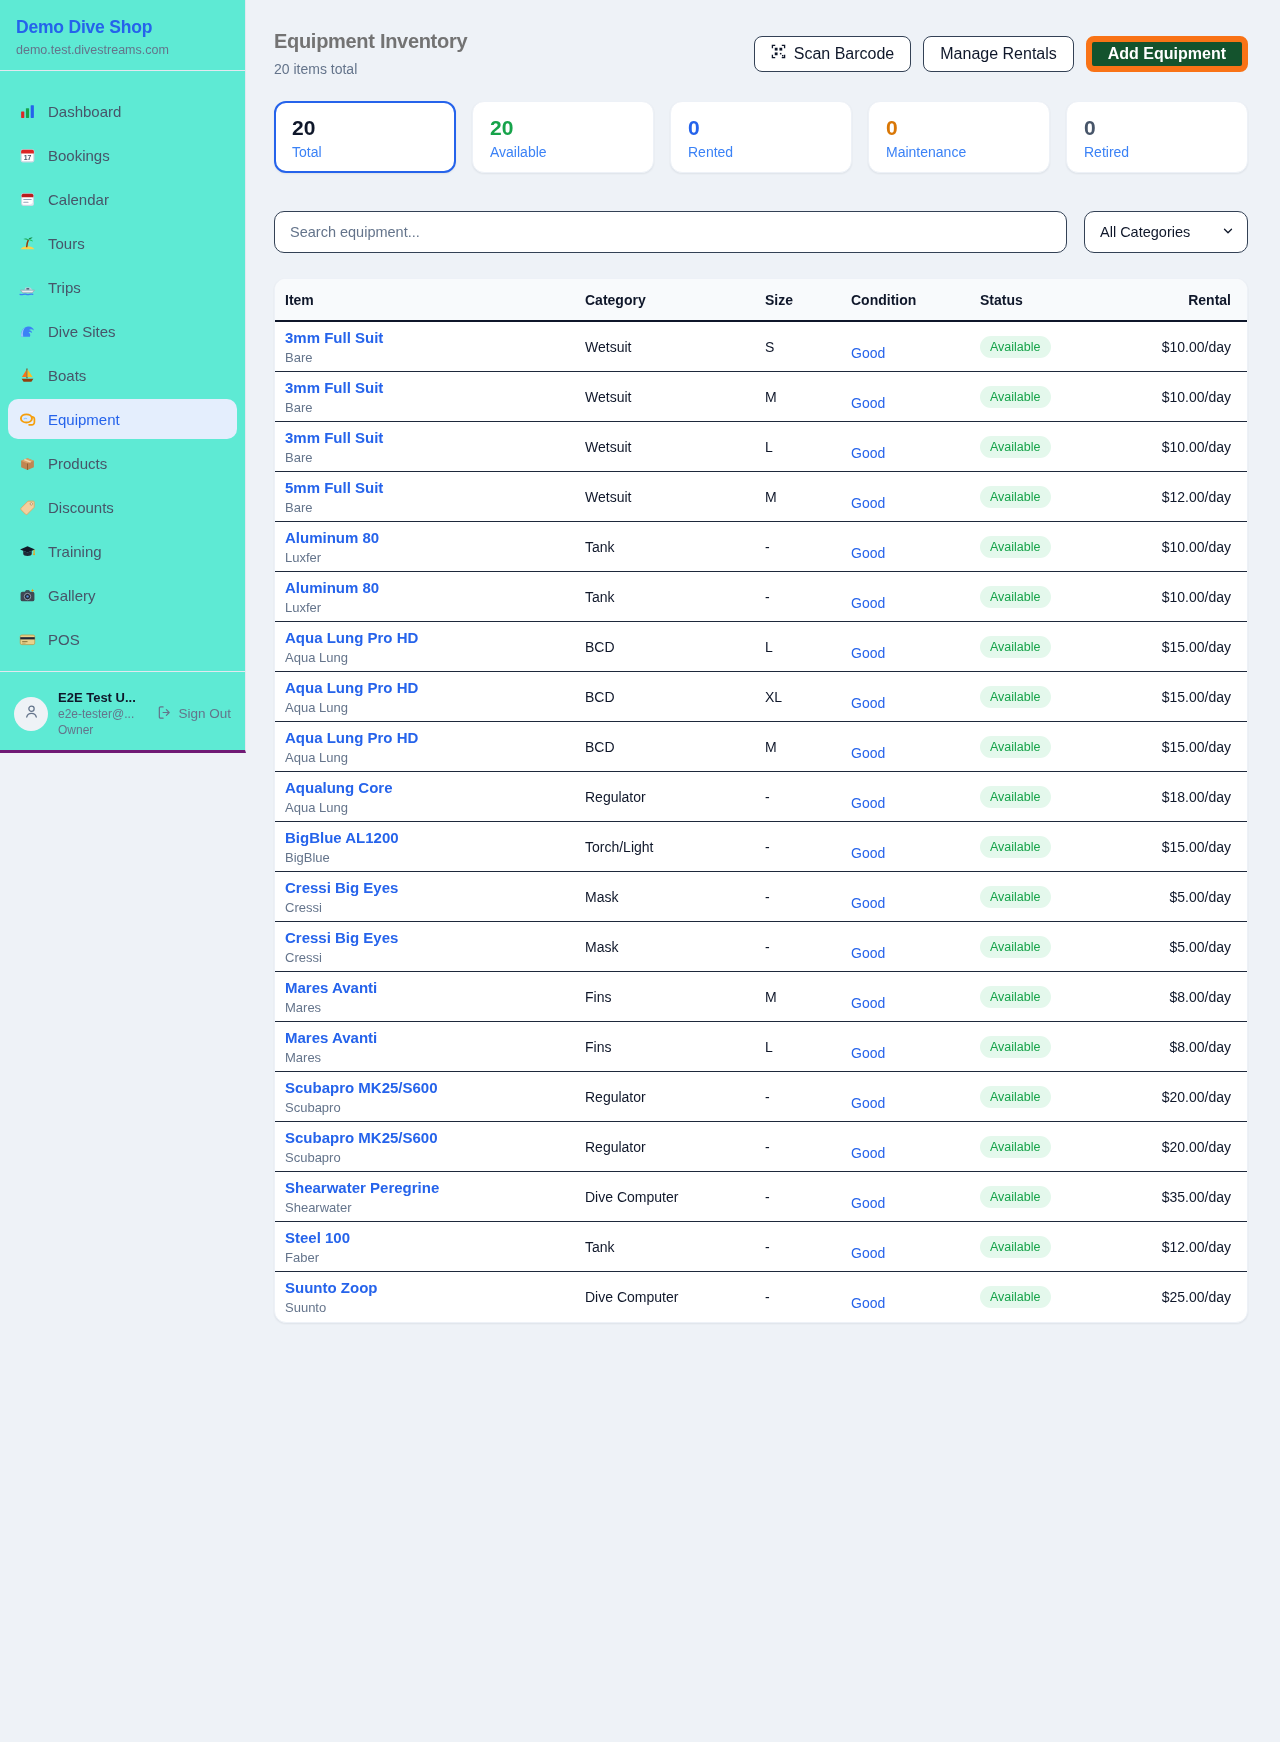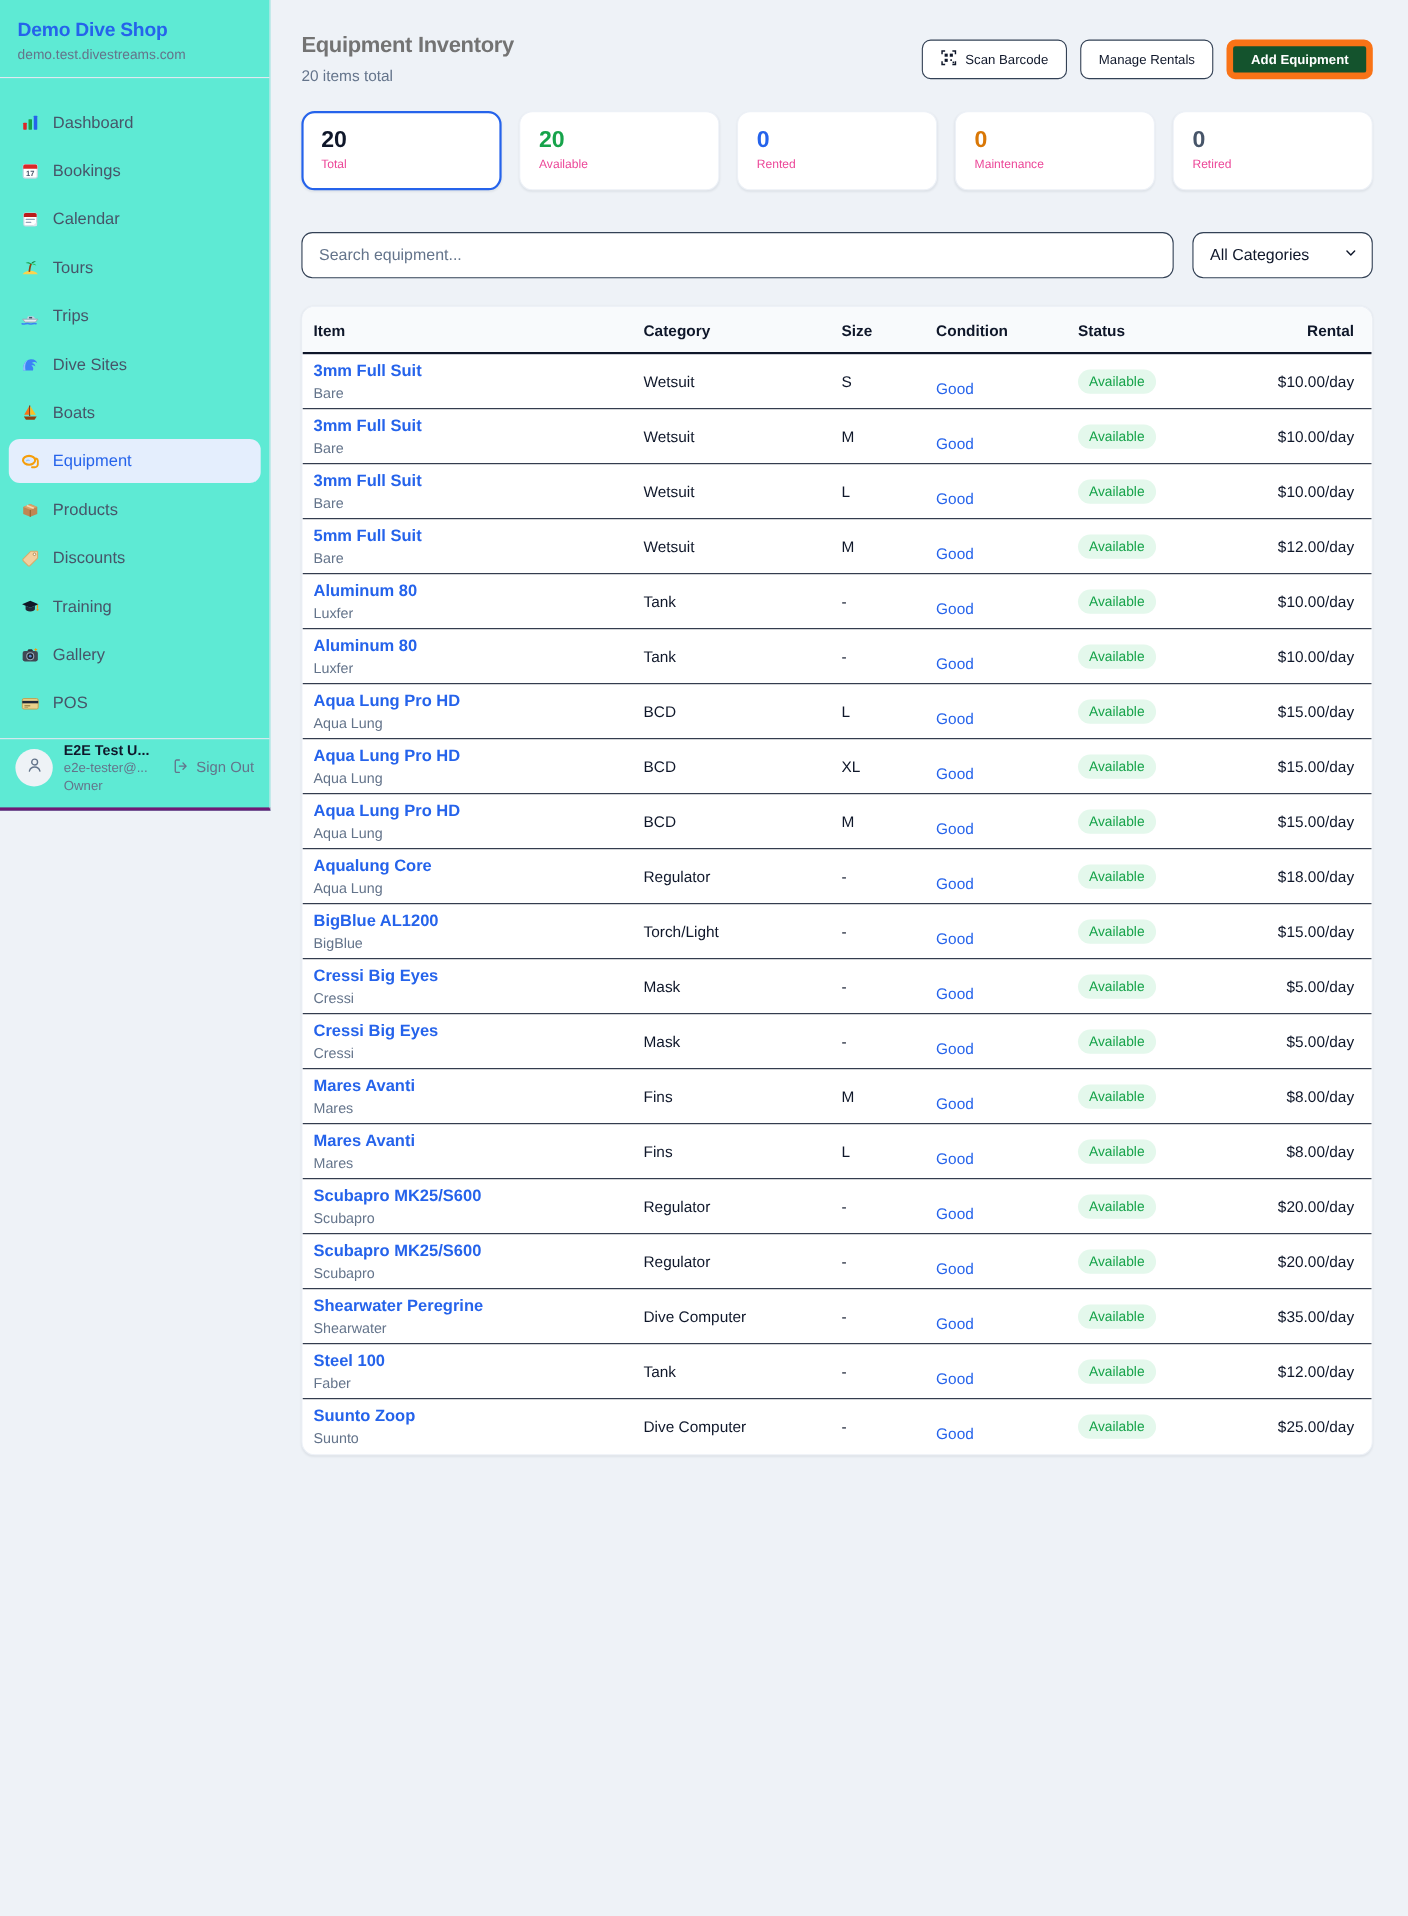--- a/index.html
+++ b/index.html
@@ -21,47 +21,47 @@
   .brand { padding:17px 16px 13px; border-bottom:1px solid #e2e8f0; }
   .brand-name { color:#2563eb; font-size:17.5px; font-weight:700; letter-spacing:-0.2px; cursor:pointer; }
   .brand-domain { color:#64748b; font-size:12.5px; margin-top:5px; }
   .nav { padding:20px 8px 8px; }
   .nav-item {
     display:flex; align-items:center; gap:12px; height:40px; margin-bottom:4px;
     padding:0 10px; border-radius:10px; font-size:15px; color:#475569; cursor:pointer;
   }
   .nav-item.active { background:#e4eefd; color:#2563eb; font-weight:500; }
   .icon16 { width:18px; height:18px; display:flex; align-items:center; justify-content:center; flex:0 0 18px; }
-  .user { border-top:1px solid #e2e8f0; padding:2px 14px 13px; display:flex; align-items:center; gap:10px; }
+  .user { border-top:1px solid #e2e8f0; padding:18px 14px 13px; display:flex; align-items:center; gap:10px; }
   .avatar { width:34px; height:34px; border-radius:50%; background:#eef2f6; display:flex; align-items:center; justify-content:center; flex:0 0 34px; }
   .user-info { flex:1; min-width:0; }
   .user-name { font-size:13px; font-weight:700; color:#0f172a; white-space:nowrap; }
   .user-email { font-size:12px; color:#64748b; margin-top:2px; white-space:nowrap; }
   .user-role { font-size:12px; color:#64748b; margin-top:2px; }
   .signout { display:flex; align-items:center; gap:6px; color:#64748b; font-size:13.5px; cursor:pointer; white-space:nowrap; }
 
   
   .main { flex:1; padding:30px 32px 0 28px; min-width:0; }
   .page-header { display:flex; justify-content:space-between; align-items:center; }
   .page-title { font-size:20px; font-weight:700; letter-spacing:-0.3px; color:#737373; }
   .page-sub { font-size:14px; color:#64748b; margin-top:8px; }
   .header-actions { display:flex; gap:12px; align-items:center; }
-  .btn { height:36px; border-radius:8px; font-size:12px; display:inline-flex; align-items:center; gap:8px;
+  .btn { height:36px; border-radius:8px; font-size:16px; display:inline-flex; align-items:center; gap:8px;
          padding:0 16px; cursor:pointer; font-family:inherit; }
   .btn-outline { background:#fff; border:1px solid #334155; color:#0f172a; font-weight:500; }
   .btn-primary { background:#14532d; border:6px solid #f97316; color:#fff; font-weight:600; }
 
   .stats { display:flex; gap:16px; margin-top:24px; }
   .stat-card {
     flex:1; background:#fff; border-radius:12px; padding:13px 17px; height:72px;
     border:1px solid #edf1f7; box-shadow:0 1px 2px rgba(15,23,42,.07); cursor:pointer;
   }
   .stat-card.selected { border:2px solid #2563eb; padding:12px 16px; }
   .stat-value { font-size:21px; font-weight:700; line-height:26px; }
-  .stat-label { font-size:11px; color:#ec4899; margin-top:3px; }
+  .stat-label { font-size:14px; color:#3b82f6; margin-top:3px; }
 
   .filters { display:flex; gap:17px; margin-top:38px; }
   .search {
     flex:1; height:42px; border:1px solid #334155; border-radius:10px; background:#fff;
     padding:0 15px; font-size:14.5px; font-family:inherit; color:#0f172a; outline:none;
   }
   .search::placeholder { color:#64748b; }
   .select {
     width:164px; height:42px; border:1px solid #334155; border-radius:10px; background:#fff;
     display:flex; align-items:center; justify-content:space-between; padding:0 12px 0 15px;

